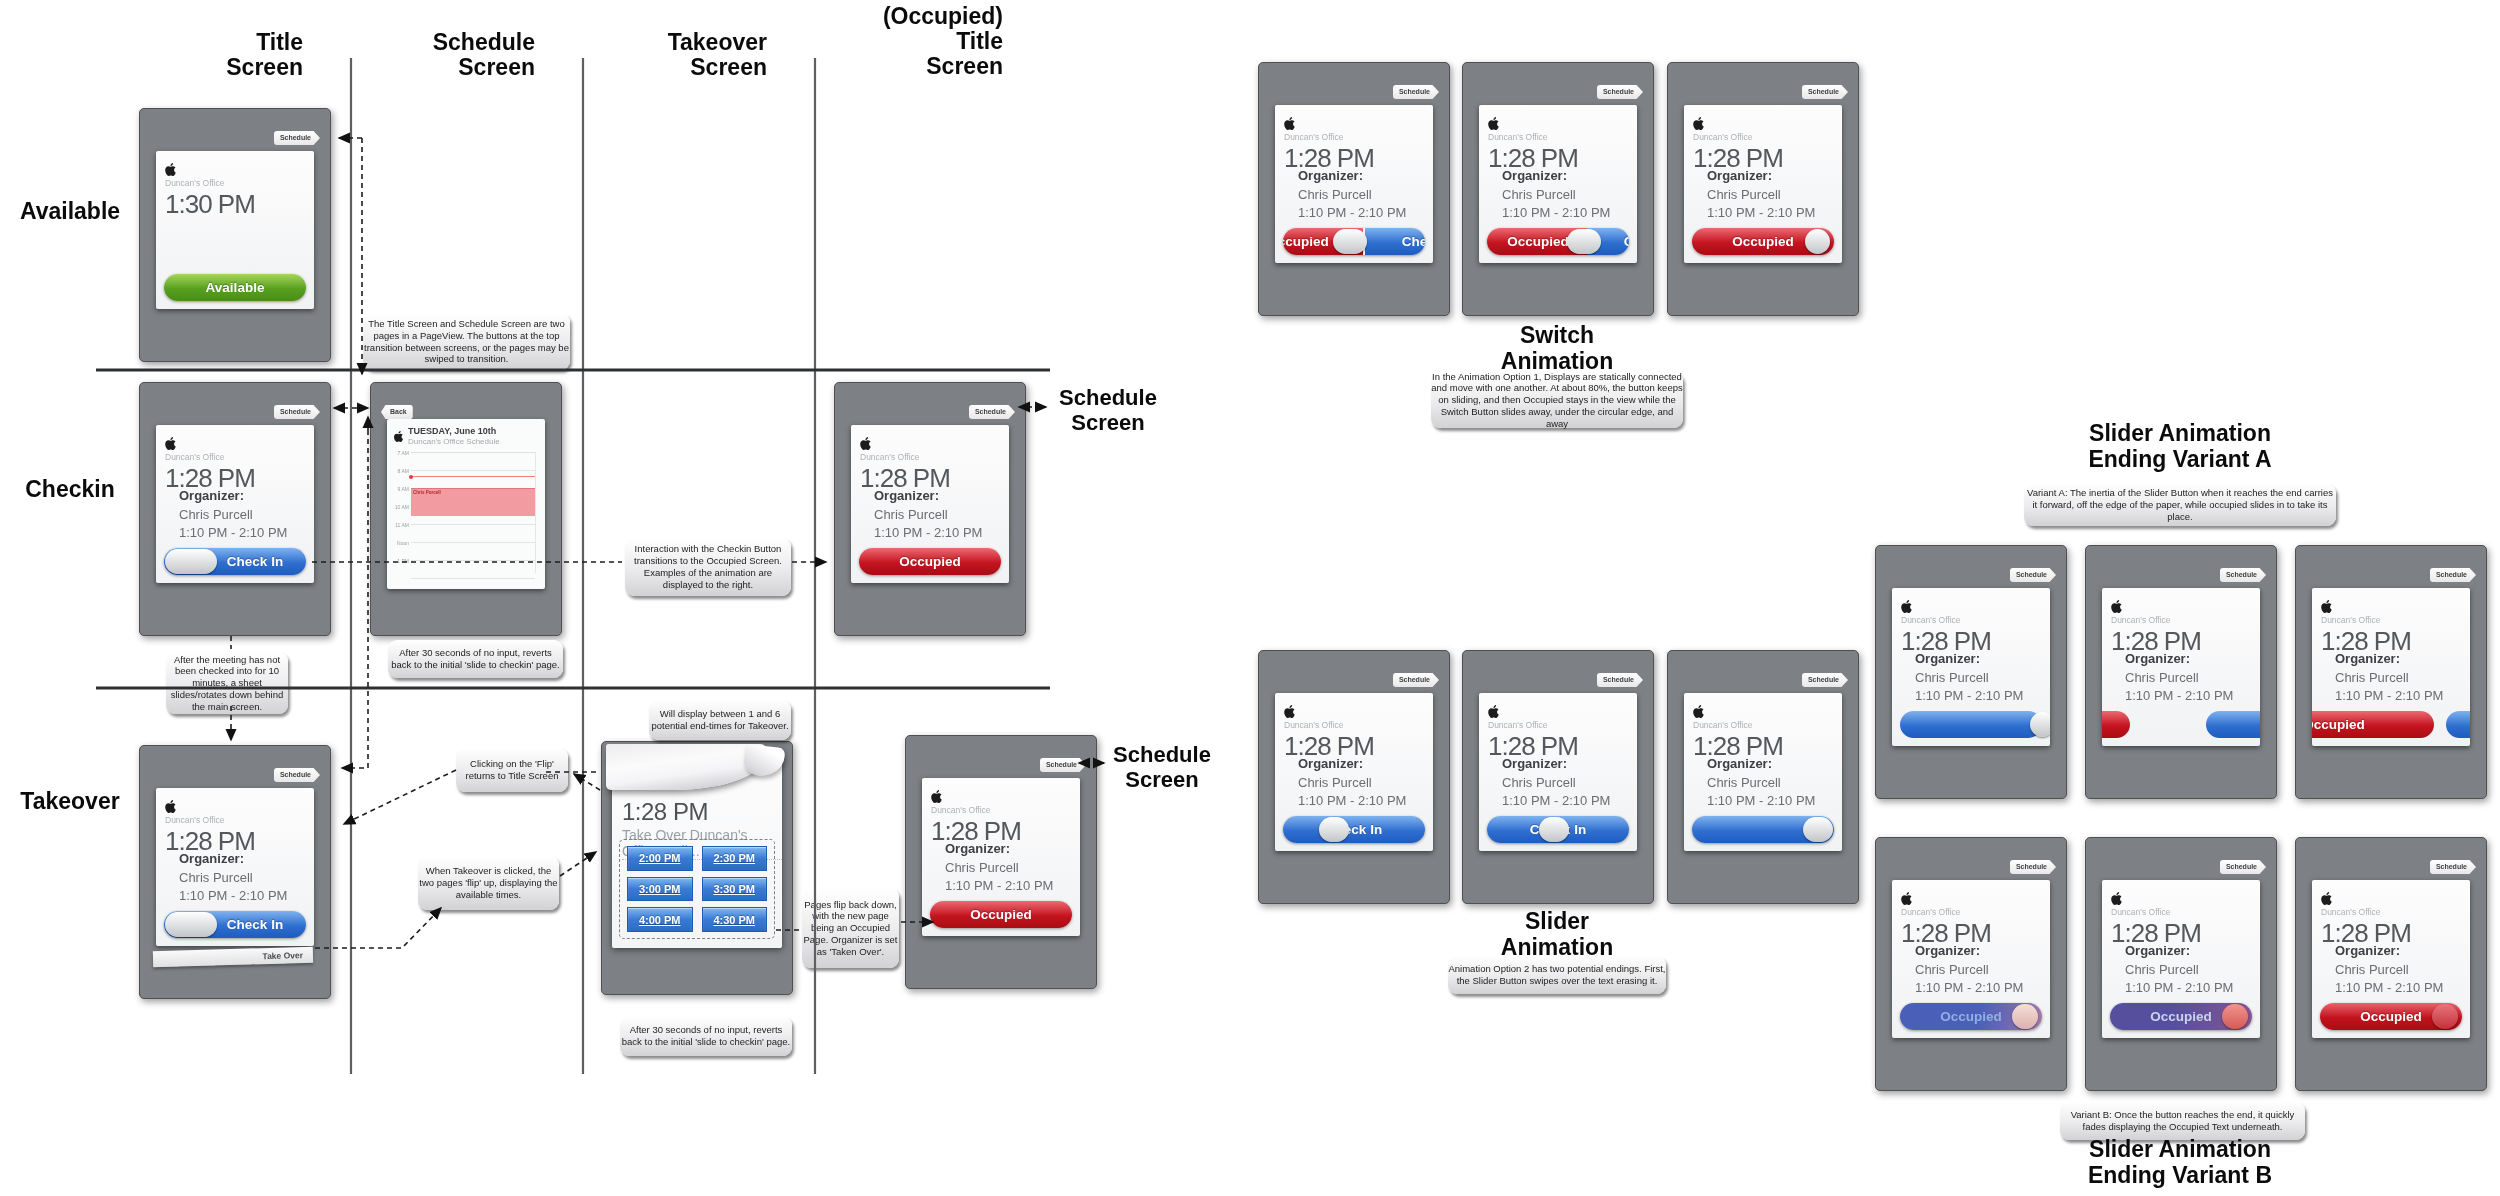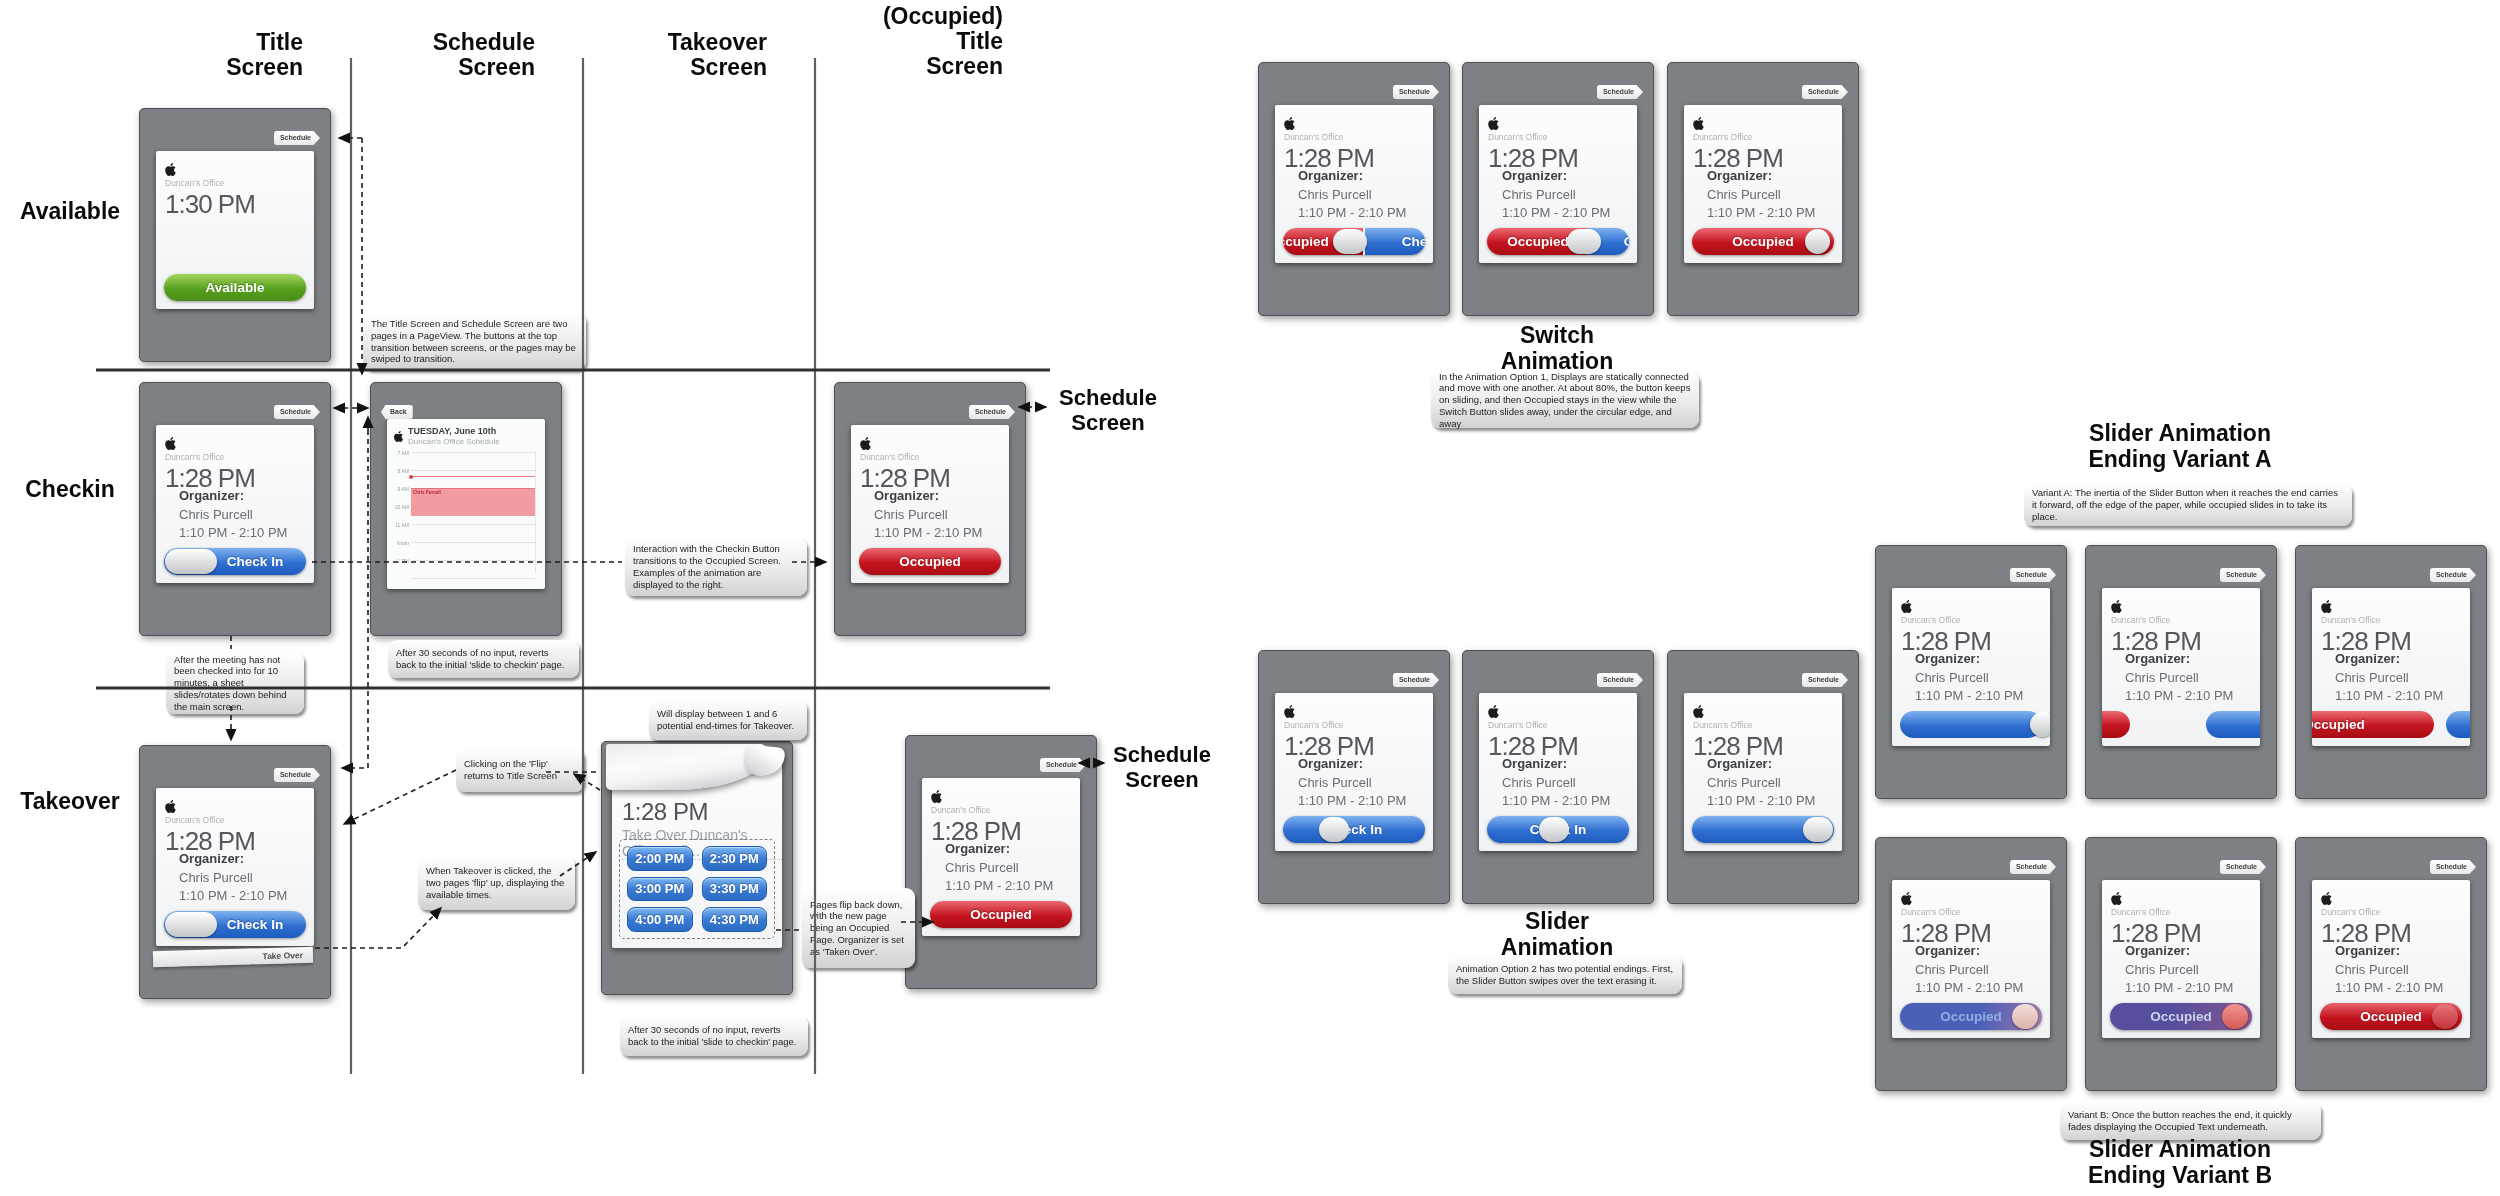--- a/index.html
+++ b/index.html
@@ -11,21 +11,21 @@
   .colhead span{display:block;}
   .rowlab{position:absolute;width:112px;text-align:center;font-weight:bold;font-size:23px;color:#0b0b0b;}
   .reflab{position:absolute;font-weight:bold;font-size:22px;line-height:1.12;text-align:center;color:#0b0b0b;}
   .reflab span{display:block;}
   .sect{position:absolute;font-weight:bold;font-size:23px;line-height:1.14;text-align:center;color:#0b0b0b;}
   .sect span{display:block;}
 
   
   .note{position:absolute;background:linear-gradient(#ffffff,#ebebed 55%,#d2d2d5);border-radius:9px;
         box-shadow:2px 3px 3px rgba(0,0,0,.45);font-size:9.5px;line-height:1.24;color:#1c1c1c;
-        padding:5px 8px;display:flex;align-items:center;justify-content:center;}
+        text-align:center;padding:5px 0;display:flex;align-items:center;justify-content:center;}
 
   
   .dev{position:absolute;width:190px;height:252px;background:#7d8084;border:1.5px solid #4e5054;
        border-radius:5px;box-shadow:2px 3px 7px rgba(0,0,0,.38);}
   .tag{position:absolute;top:22px;right:10px;height:14px;line-height:14px;padding:0 9px 0 6px;
        background:linear-gradient(#fefefe,#e8e8ea);color:#3c3e40;font-size:7px;font-weight:bold;
        clip-path:polygon(0 0,86% 0,100% 50%,86% 100%,0 100%);border-radius:3px;z-index:4;}
   .tag.back{left:10px;right:auto;clip-path:polygon(14% 0,100% 0,100% 100%,14% 100%,0 50%);padding:0 6px 0 9px;}
   .card{position:absolute;left:16px;right:16px;top:42px;height:158px;background:linear-gradient(#fdfdfe,#f1f2f3);
         border-radius:2px;box-shadow:0 2px 5px rgba(0,0,0,.5);padding:12px 9px;box-sizing:border-box;}
@@ -85,23 +85,23 @@
         background:linear-gradient(172deg,#ececee 0%,#fbfbfc 38%,#f4f4f6 60%,#d6d6da 82%,#a3a4a8 97%);
         border-radius:3px 10px 70% 6px / 3px 10px 100% 6px;box-shadow:0 5px 6px -2px rgba(0,0,0,.45);}
   .curl::after{content:"";position:absolute;right:-16px;top:2px;width:40px;height:30px;
         background:linear-gradient(205deg,#ffffff 25%,#d8d8dc 80%,#b8b8bc);
         border-radius:2px 10px 85% 55% / 2px 10px 100% 65%;transform:rotate(6deg);
         box-shadow:2px 3px 4px rgba(0,0,0,.28);}
   .tk-time{margin:50px 0 0 10px;font-size:24px;color:#4e5256;letter-spacing:-.5px;}
   .tk-sub{margin:1px 0 16px 10px;font-size:14px;color:#9aa0a5;display:inline-block;border-bottom:1px dotted #b8bcc0;}
   .slots{position:absolute;left:7px;right:7px;bottom:9px;height:100px;border:1.6px dashed #7e8184;border-radius:5px;
          padding:6px 7px;box-sizing:border-box;display:grid;grid-template-columns:1fr 1fr;gap:6px 9px;}
-  .slot{background:linear-gradient(#7db8f0,#3a7ad4 50%,#2a6cc4);border:1px solid #1d5cb0;border-radius:8px;
-        color:#fff;font-size:13px;font-weight:bold;display:flex;align-items:center;justify-content:center;
-        text-shadow:0 -1px 1px rgba(0,0,0,.3);box-shadow:inset 0 1px 1px rgba(255,255,255,.5);}
+  .slot{background:linear-gradient(#7db8f0,#3a7ad4 50%,#2a6cc4);border:1px solid #1d5cb0;border-radius:0;
+        color:#fff;font-size:11px;font-weight:bold;display:flex;align-items:center;justify-content:center;
+        text-shadow:0 -1px 1px rgba(0,0,0,.3);box-shadow:inset 0 1px 1px rgba(255,255,255,.5);text-decoration:underline;}
 
   
   .sheet{position:absolute;left:13px;right:17px;top:203px;height:16px;line-height:16px;
          background:linear-gradient(#fafafa,#dfe0e2);box-shadow:0 2px 3px rgba(0,0,0,.35);
          transform:rotate(-1.6deg);font-size:8.5px;font-weight:bold;color:#4a4d50;text-align:right;padding-right:10px;}
 
   
   svg.wires{position:absolute;left:0;top:0;z-index:40;pointer-events:none;}
   .dash{stroke:#1d1d1d;stroke-width:1.6;fill:none;stroke-dasharray:5 4;}
   .vl{stroke:#5d5f63;stroke-width:2.2;}

